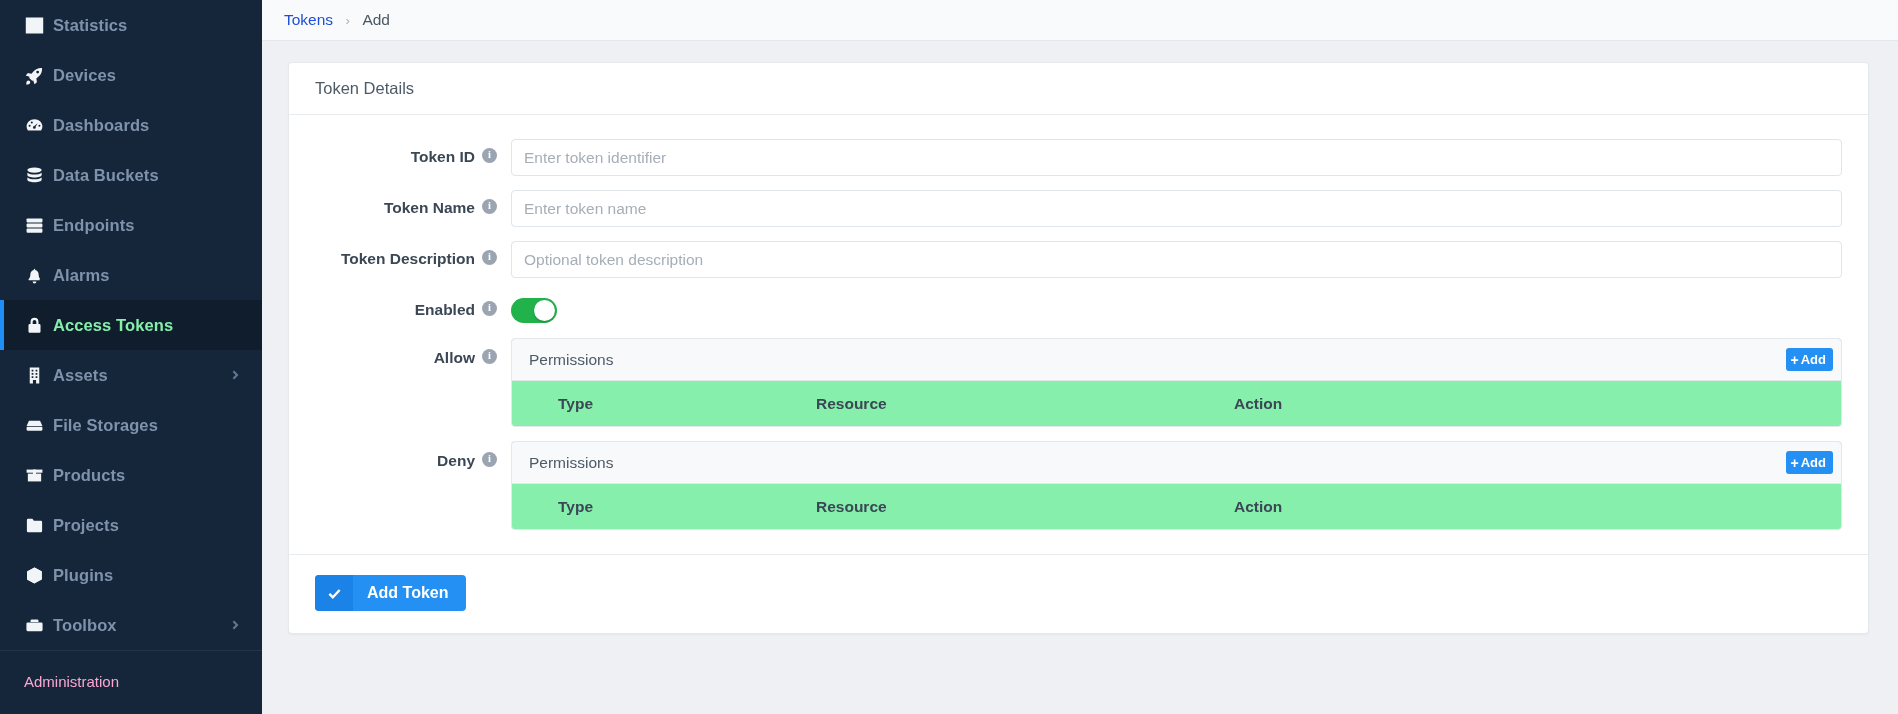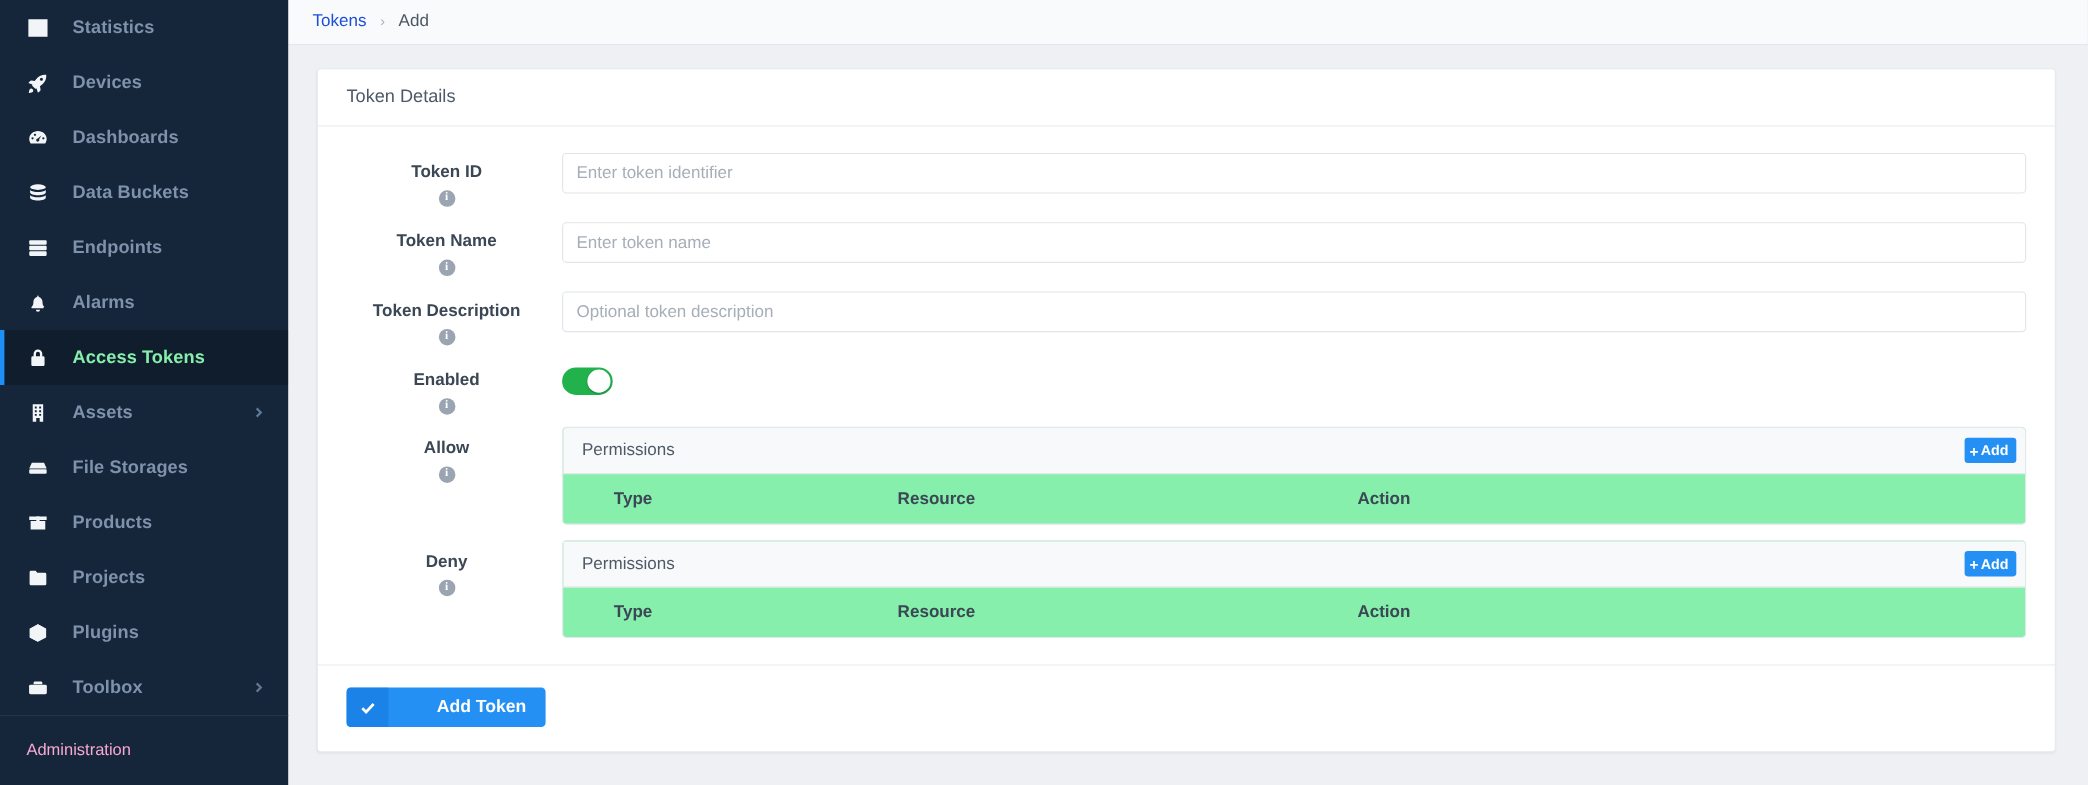--- a/index.html
+++ b/index.html
@@ -22,21 +22,21 @@
   .nav-item {
     height: 50px;
     display: flex; align-items: center;
     padding-left: 24px;
     position: relative;
     cursor: pointer;
     color: #7e93ab;
     font-size: 16.5px;
     font-weight: bold;
   }
-  .nav-item .nav-label { margin-left: 21px; letter-spacing: .1px; white-space: nowrap;}
+  .nav-item .nav-label { margin-left: 8px; letter-spacing: .1px; white-space: nowrap;}
   .nav-item.active {
     background: #101d2d;
     color: #86efac;
   }
   .nav-item.active::before {
     content: "";
     position: absolute; left: 0; top: 0; bottom: 0;
     width: 4px; background: #1d8ff7;
   }
   .nav-icon {
@@ -104,24 +104,23 @@
   .form-row {
     display: flex; align-items: flex-start;
     margin-bottom: 14px;
   }
   .form-label {
     width: 196px; min-width: 196px;
     text-align: right;
     padding-right: 14px;
     padding-top: 9px;
     font-size: 15.5px; font-weight: bold; color: #3b4754;
-    display: flex; align-items: center; justify-content: flex-end;
+    display: flex; align-items: flex-start; justify-content: flex-end;
     gap: 7px;
     white-space: nowrap;
-    flex-direction: column;
   }
   .info-icon {
     width: 15px; height: 15px; border-radius: 50%;
     background: #9aa5b1;
     color: #ffffff;
     font-size: 10.5px; font-weight: bold;
     font-family: "Liberation Serif", serif;
     display: inline-flex; align-items: center; justify-content: center;
     line-height: 1;
     flex: 0 0 15px;
@@ -218,21 +217,20 @@
     width: 38px;
     display: flex; align-items: center; justify-content: center;
   }
   .btn-submit .chk svg { width: 15px; height: 15px; }
   .btn-submit .chk svg path { stroke: #ffffff; stroke-width: 2.6; fill: none; }
   .btn-submit .lbl {
     display: flex; align-items: center;
     padding: 0 18px 0 14px;
     font-size: 16px; font-weight: bold;
     white-space: nowrap;
-    margin-left: 30px;
   }
 </style>
 </head>
 <body>
 
 <div class="app">
 
   <nav class="sidebar">
     <div class="nav-list">
 

